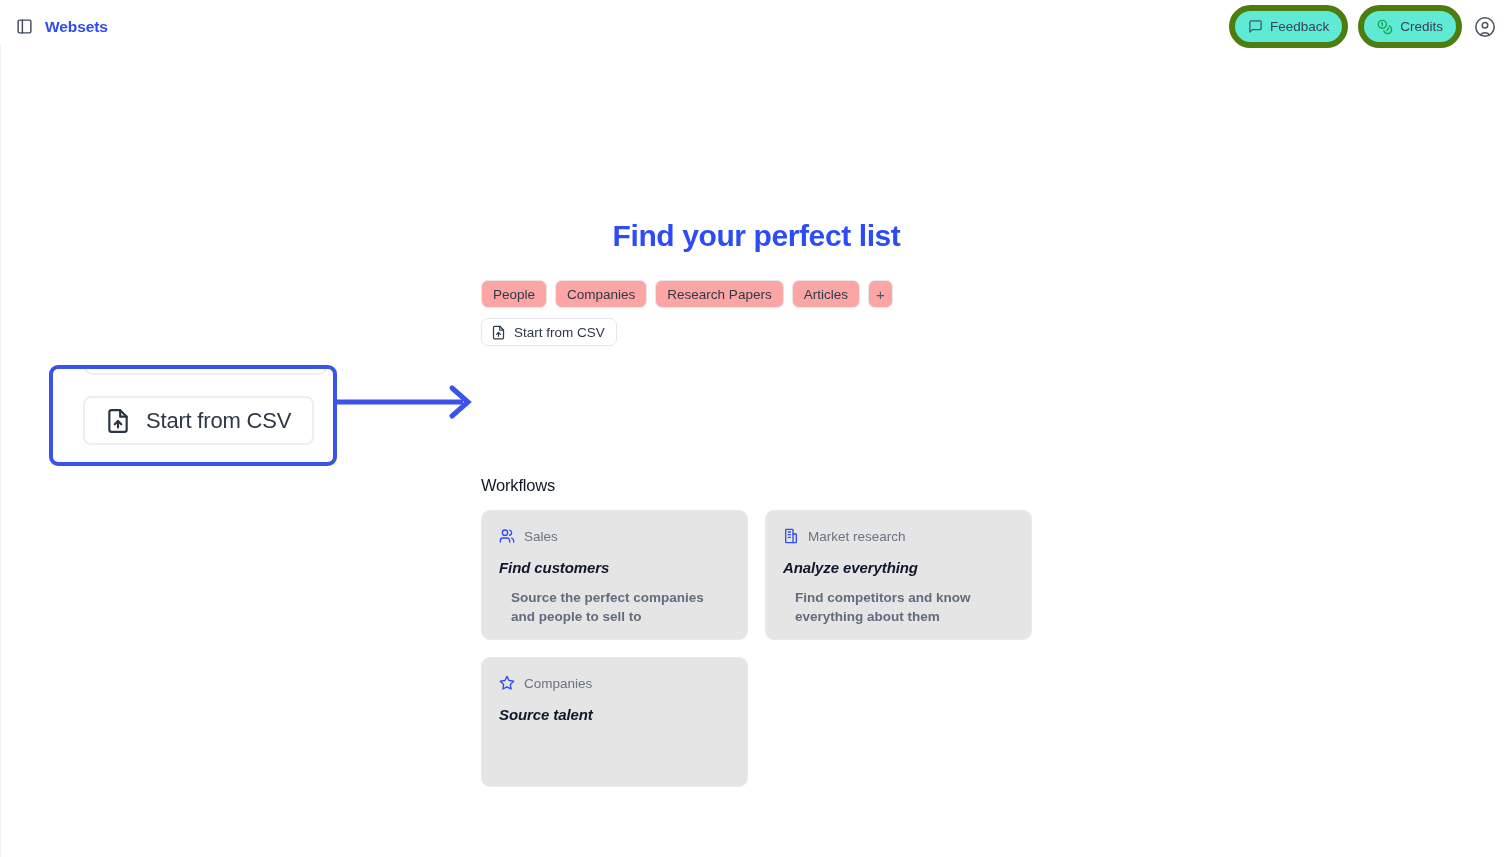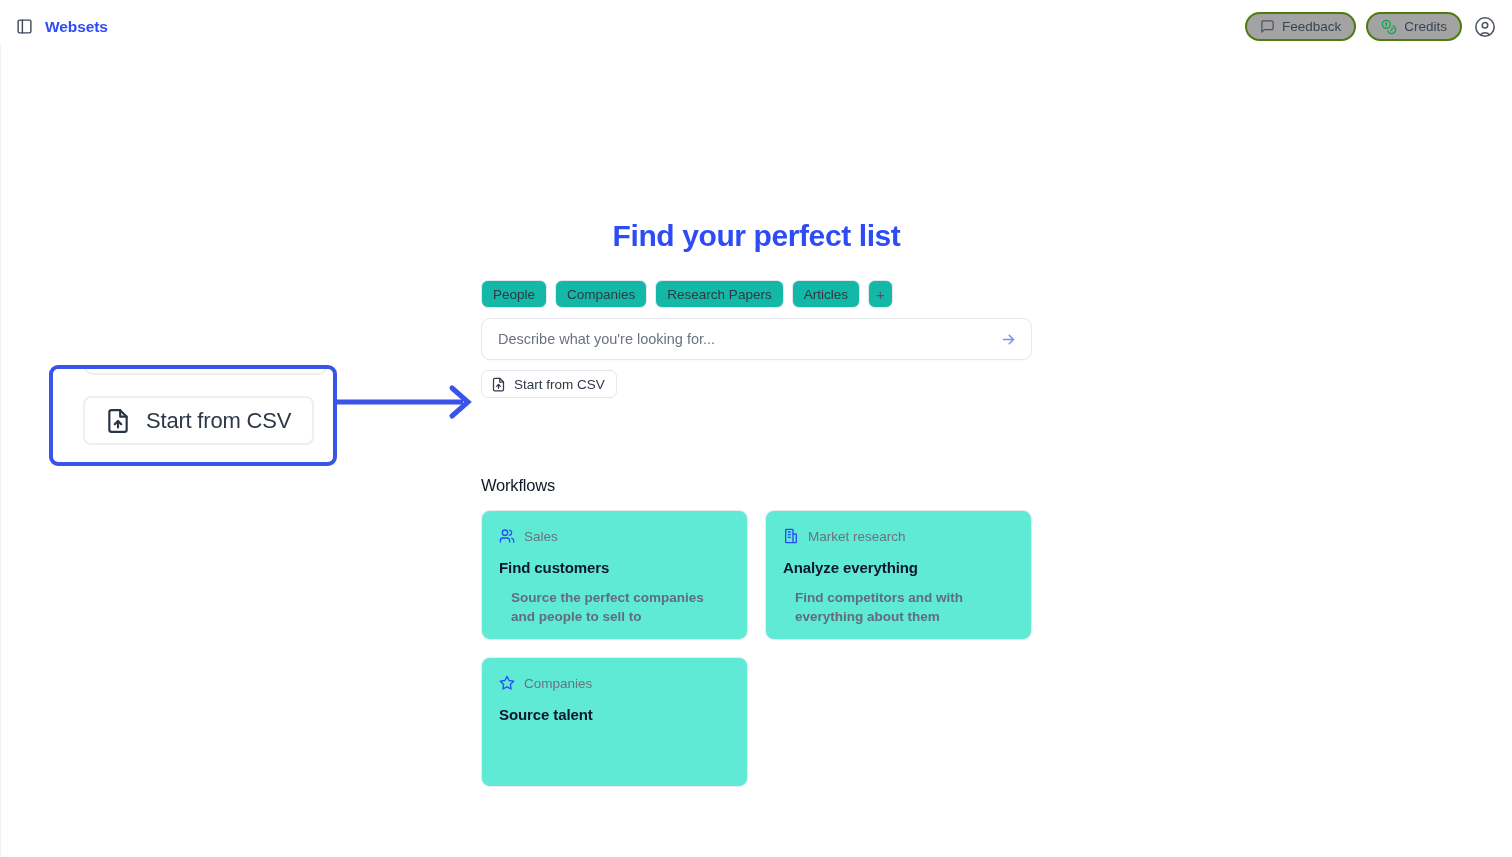--- a/index.html
+++ b/index.html
@@ -24,23 +24,23 @@
     width: 20px; height: 20px; display: flex; align-items: center; justify-content: center;
     cursor: pointer; border-radius: 4px;
   }
   .brand {
     color: #2d4cf5; font-size: 15.5px; font-weight: 700; letter-spacing: -0.1px;
     cursor: pointer;
   }
   .topbar-right { display: flex; align-items: center; gap: 10px; }
   .pill {
     display: inline-flex; align-items: center; gap: 7px;
-    height: 29px; padding: 0 13px;
-    border: 2px solid #4d7c0f; border-radius: 999px;
-    background: #a3a3a3; color: #3a4354; font-size: 13.5px;
+    height: 43px; padding: 0 13px;
+    border: 6px solid #4d7c0f; border-radius: 999px;
+    background: #5eead4; color: #3a4354; font-size: 13.5px;
     cursor: pointer; white-space: nowrap;
   }
   .avatar-btn {
     width: 26px; height: 26px; border-radius: 50%;
     display: flex; align-items: center; justify-content: center;
     cursor: pointer; background: #fff;
   }
 
   
   .left-rule {
@@ -55,21 +55,21 @@
   .hero-title {
     margin: 0; text-align: center;
     font-size: 30px; font-weight: 700; letter-spacing: -0.4px;
     color: #2d4cf5; line-height: 40px;
   }
   .chip-row { display: flex; gap: 8px; margin-top: 24px; }
   .chip {
     height: 28px; padding: 0 11px;
     display: inline-flex; align-items: center; justify-content: center;
     border: 1px solid #e5e7eb; border-radius: 7px;
-    background: #14b8a6; color: #2f3846; font-size: 13.5px;
+    background: #fca5a5; color: #2f3846; font-size: 13.5px;
     cursor: pointer; white-space: nowrap;
   }
   .chip.plus { width: 25px; padding: 0; color: #4b5563; font-size: 15px; }
 
   .search-box {
     margin-top: 10px;
     height: 42px; width: 551px;
     border: 1px solid #e5e7eb; border-radius: 9px;
     background: #fff;
     display: flex; align-items: center;
@@ -102,28 +102,28 @@
   }
   .wf-heading {
     margin: 0 0 15px 0; font-size: 16.5px; font-weight: 400;
     color: #111827; letter-spacing: -0.2px;
   }
   .wf-grid {
     display: grid; grid-template-columns: 267px 267px; gap: 17px;
   }
   .wf-card {
     border: 1px solid #e8eaee; border-radius: 9px;
-    background: #5eead4; padding: 17px 17px 19px 17px;
+    background: #e5e5e5; padding: 17px 17px 19px 17px;
     height: 130px; cursor: pointer;
   }
   .wf-cat { display: flex; align-items: center; gap: 9px; }
   .wf-cat-label { font-size: 13.5px; color: #6b7280; }
   .wf-title {
     margin: 15px 0 5px 0; font-size: 15px; font-weight: 700;
-    color: #0f172a; letter-spacing: -0.1px;
+    color: #0f172a; letter-spacing: -0.1px; font-style: italic;
   }
   .wf-desc {
     margin: 12px; font-size: 13.5px; color: #626c7d; line-height: 19px;
     max-width: 205px;
     font-weight: bold;
   }
 
   
   .callout {
     position: absolute; left: 49px; top: 365px; width: 288px; height: 101px;
@@ -208,31 +208,20 @@
     <h1 class="hero-title">Find your perfect list</h1>
 
     <div class="chip-row">
       <div class="chip">People</div>
       <div class="chip">Companies</div>
       <div class="chip">Research Papers</div>
       <div class="chip">Articles</div>
       <div class="chip plus">+</div>
     </div>
 
-    <div class="search-box">
-      <input class="search-input" type="text" placeholder="Describe what you're looking for..." style="">
-      <button class="search-submit">
-        <span>
-          <svg width="17" height="17" viewBox="0 0 24 24" fill="none" stroke="#7d8ff0" stroke-width="2.2" stroke-linecap="round" stroke-linejoin="round">
-            <line x1="5" y1="12" x2="19" y2="12"></line>
-            <polyline points="13 6 19 12 13 18"></polyline>
-          </svg>
-        </span>
-      </button>
-    </div>
 
     <div class="csv-btn">
       <span>
         <svg width="15" height="15" viewBox="0 0 24 24" fill="none" stroke="#333c4b" stroke-width="2" stroke-linecap="round" stroke-linejoin="round">
           <path d="M14 2H6a2 2 0 0 0-2 2v16a2 2 0 0 0 2 2h12a2 2 0 0 0 2-2V8z"></path>
           <polyline points="14 2 14 8 20 8"></polyline>
           <line x1="12" y1="18" x2="12" y2="12"></line>
           <polyline points="9 15 12 12 15 15"></polyline>
         </svg>
       </span>
@@ -268,21 +257,21 @@
               <rect x="4" y="2" width="11" height="20" rx="1"></rect>
               <path d="M15 9h4a1 1 0 0 1 1 1v11a1 1 0 0 1-1 1h-4"></path>
               <line x1="8" y1="6" x2="11" y2="6"></line>
               <line x1="8" y1="10" x2="11" y2="10"></line>
               <line x1="8" y1="14" x2="11" y2="14"></line>
             </svg>
           </span>
           <span class="wf-cat-label">Market research</span>
         </div>
         <div class="wf-title">Analyze everything</div>
-        <p class="wf-desc">Find competitors and with everything about them</p>
+        <p class="wf-desc">Find competitors and know everything about them</p>
       </div>
 
       <div class="wf-card">
         <div class="wf-cat">
           <span>
             <svg width="16" height="16" viewBox="0 0 24 24" fill="none" stroke="#2d4cf5" stroke-width="2" stroke-linecap="round" stroke-linejoin="round">
               <polygon points="12 2 15.09 8.26 22 9.27 17 14.14 18.18 21.02 12 17.77 5.82 21.02 7 14.14 2 9.27 8.91 8.26 12 2"></polygon>
             </svg>
           </span>
           <span class="wf-cat-label">Companies</span>

